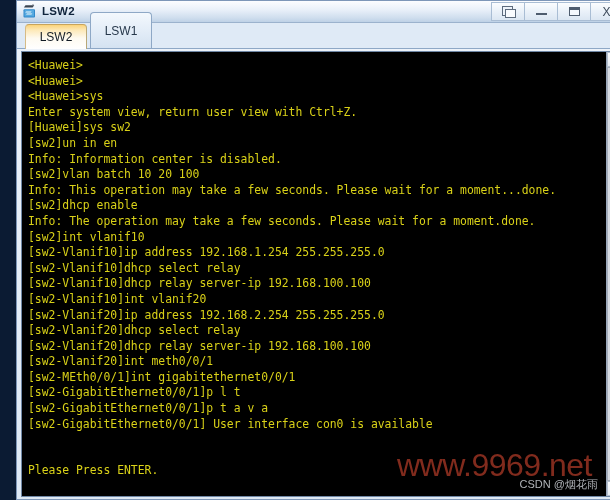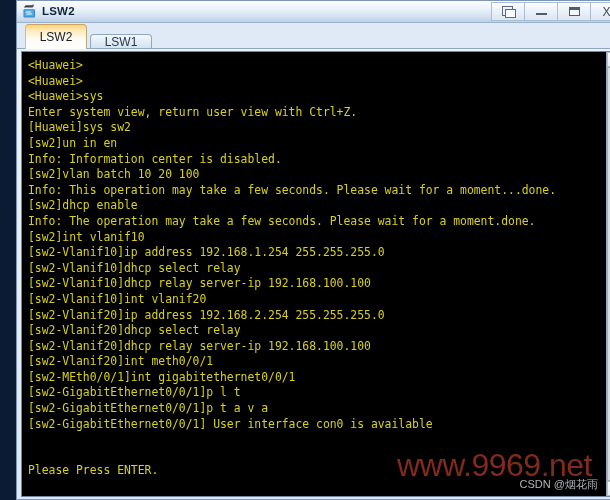--- a/index.html
+++ b/index.html
@@ -112,21 +112,21 @@
   
   #tabstrip {
     height: 26px;
     background: #dfeaf6;
     border-bottom: 1px solid #8ea8c6;
     display: flex;
     align-items: flex-end;
     padding-left: 8px;
   }
   .tab {
-    height: 14px;
+    height: 36px;
     min-width: 62px;
     margin-right: 3px;
     padding: 0 11px;
     display: flex;
     align-items: center;
     justify-content: center;
     font-size: 12px;
     color: #1b2b3d;
     border: 1px solid #8ea8c6;
     border-bottom: none;

